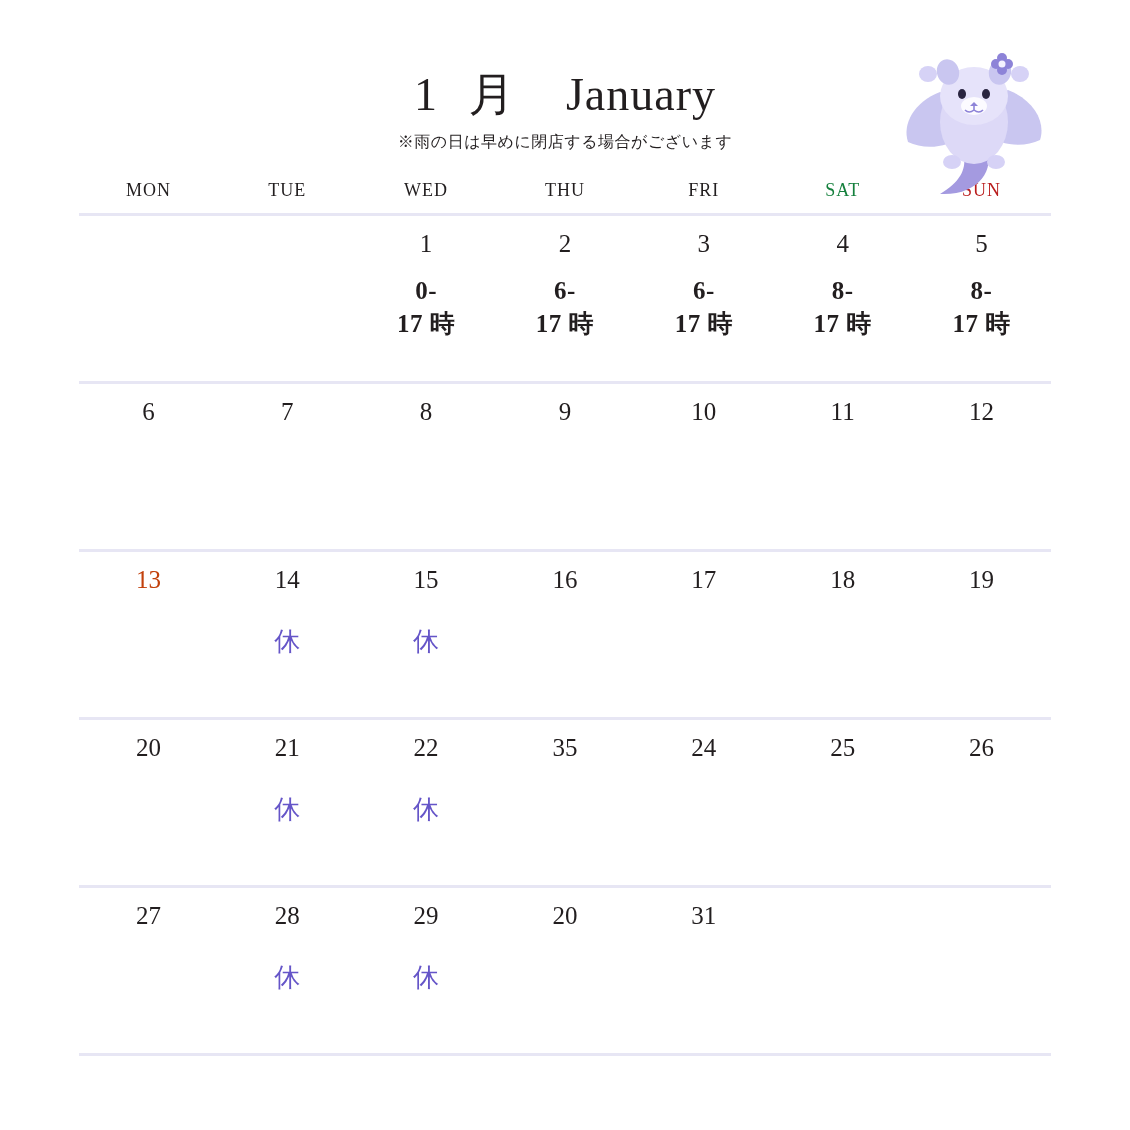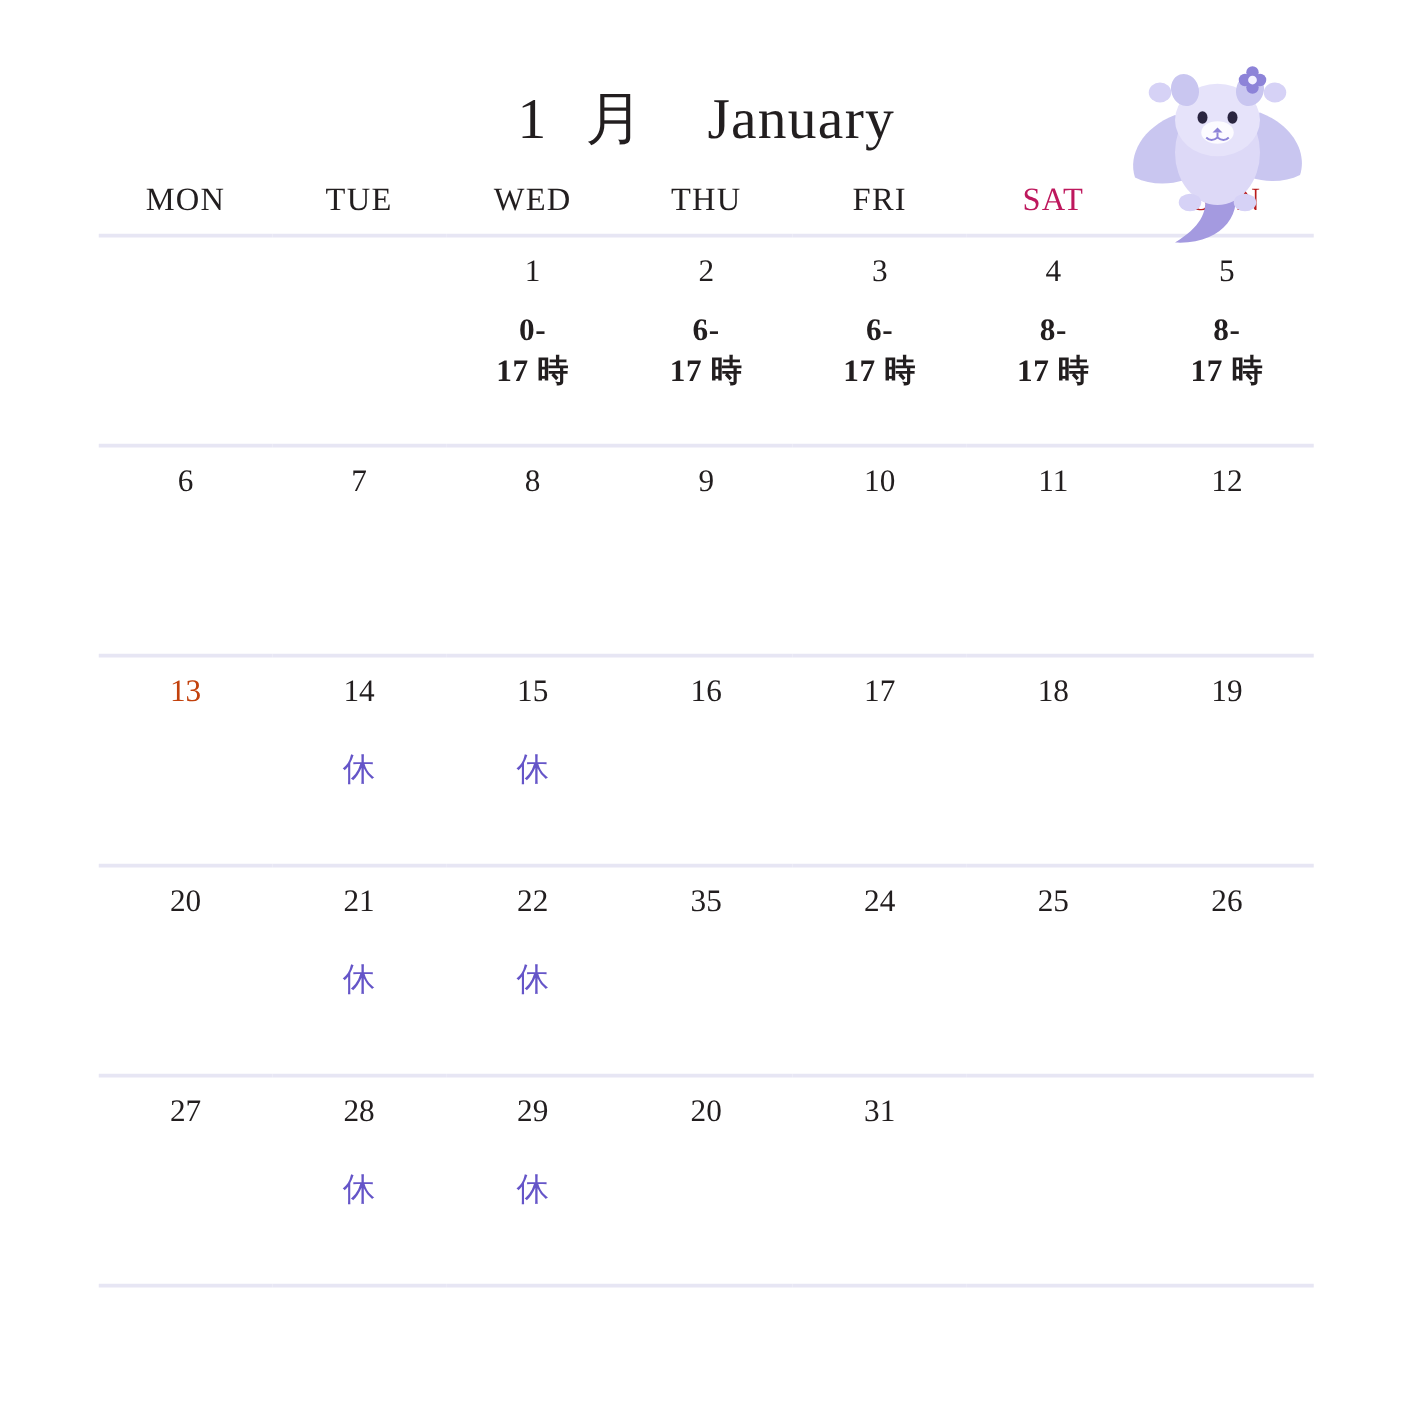--- a/index.html
+++ b/index.html
@@ -64,21 +64,21 @@
 
   
   .calendar {
     margin: 26px auto 0 auto;
     width: 972px;
     border-collapse: collapse;
     table-layout: fixed;
   }
   .calendar th {
     font-weight: normal;
-    font-size: 26px;
+    font-size: 18px;
     padding-bottom: 12px;
     letter-spacing: 1px;
   }
   .calendar thead tr {
     border-bottom: 3px solid #e7e6f4;
   }
   .calendar td {
     height: 150px;
     vertical-align: top;
     text-align: center;
@@ -99,34 +99,35 @@
   .cell-note.closed {
     color: #6555c8;
     font-size: 26px;
     margin-top: 30px;
   }
   .cell-note.time {
     color: #221e1f;
     font-weight: bold;
     letter-spacing: 0.5px;
   }
-  .sat { color: #be185d; }
+  .sat { color: #15803d; }
   .sun { color: #b91c1c; }
   .red { color: #c2410c; }
 </style>
 </head>
 <body>
 
 <div class="page">
 
   <div class="header">
     <h1 class="title">
       <span class="month-jp">1 月</span>
       <span class="month-en">January</span>
     </h1>
+    <div class="note">※雨の日は早めに閉店する場合がございます</div>
   </div>
 
   <div class="mascot">
     <svg viewBox="0 0 190 165" width="190" height="165" xmlns="http://www.w3.org/2000/svg">
 
       <path d="M108 108 C 118 132, 100 158, 62 156 C 82 144, 88 132, 86 118 Z" fill="#a49ae0"></path>
 
       <path d="M62 54 C 36 64, 24 86, 30 104 C 46 112, 70 110, 84 98 L 80 60 Z" fill="#c9c6f0"></path>
 
       <path d="M130 52 C 156 62, 168 84, 162 102 C 146 110, 122 108, 108 96 L 112 58 Z" fill="#c9c6f0"></path>

